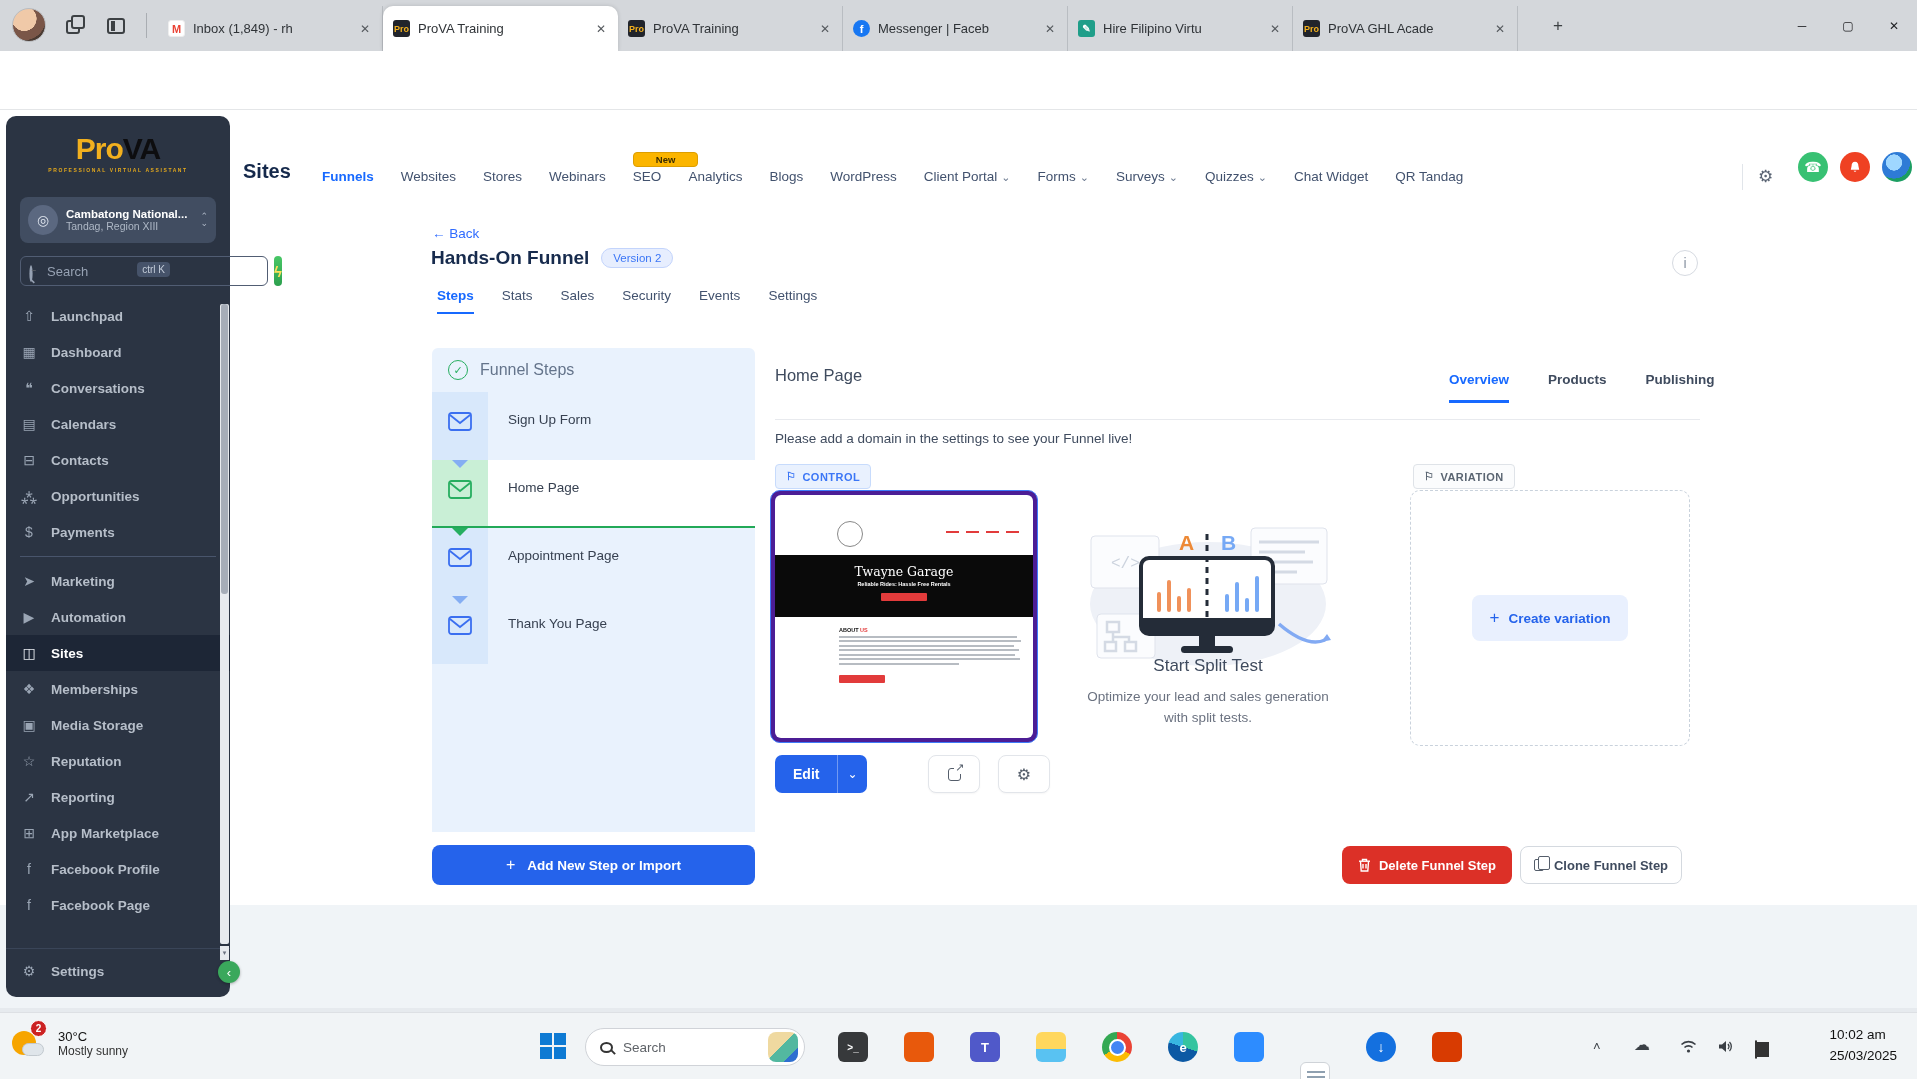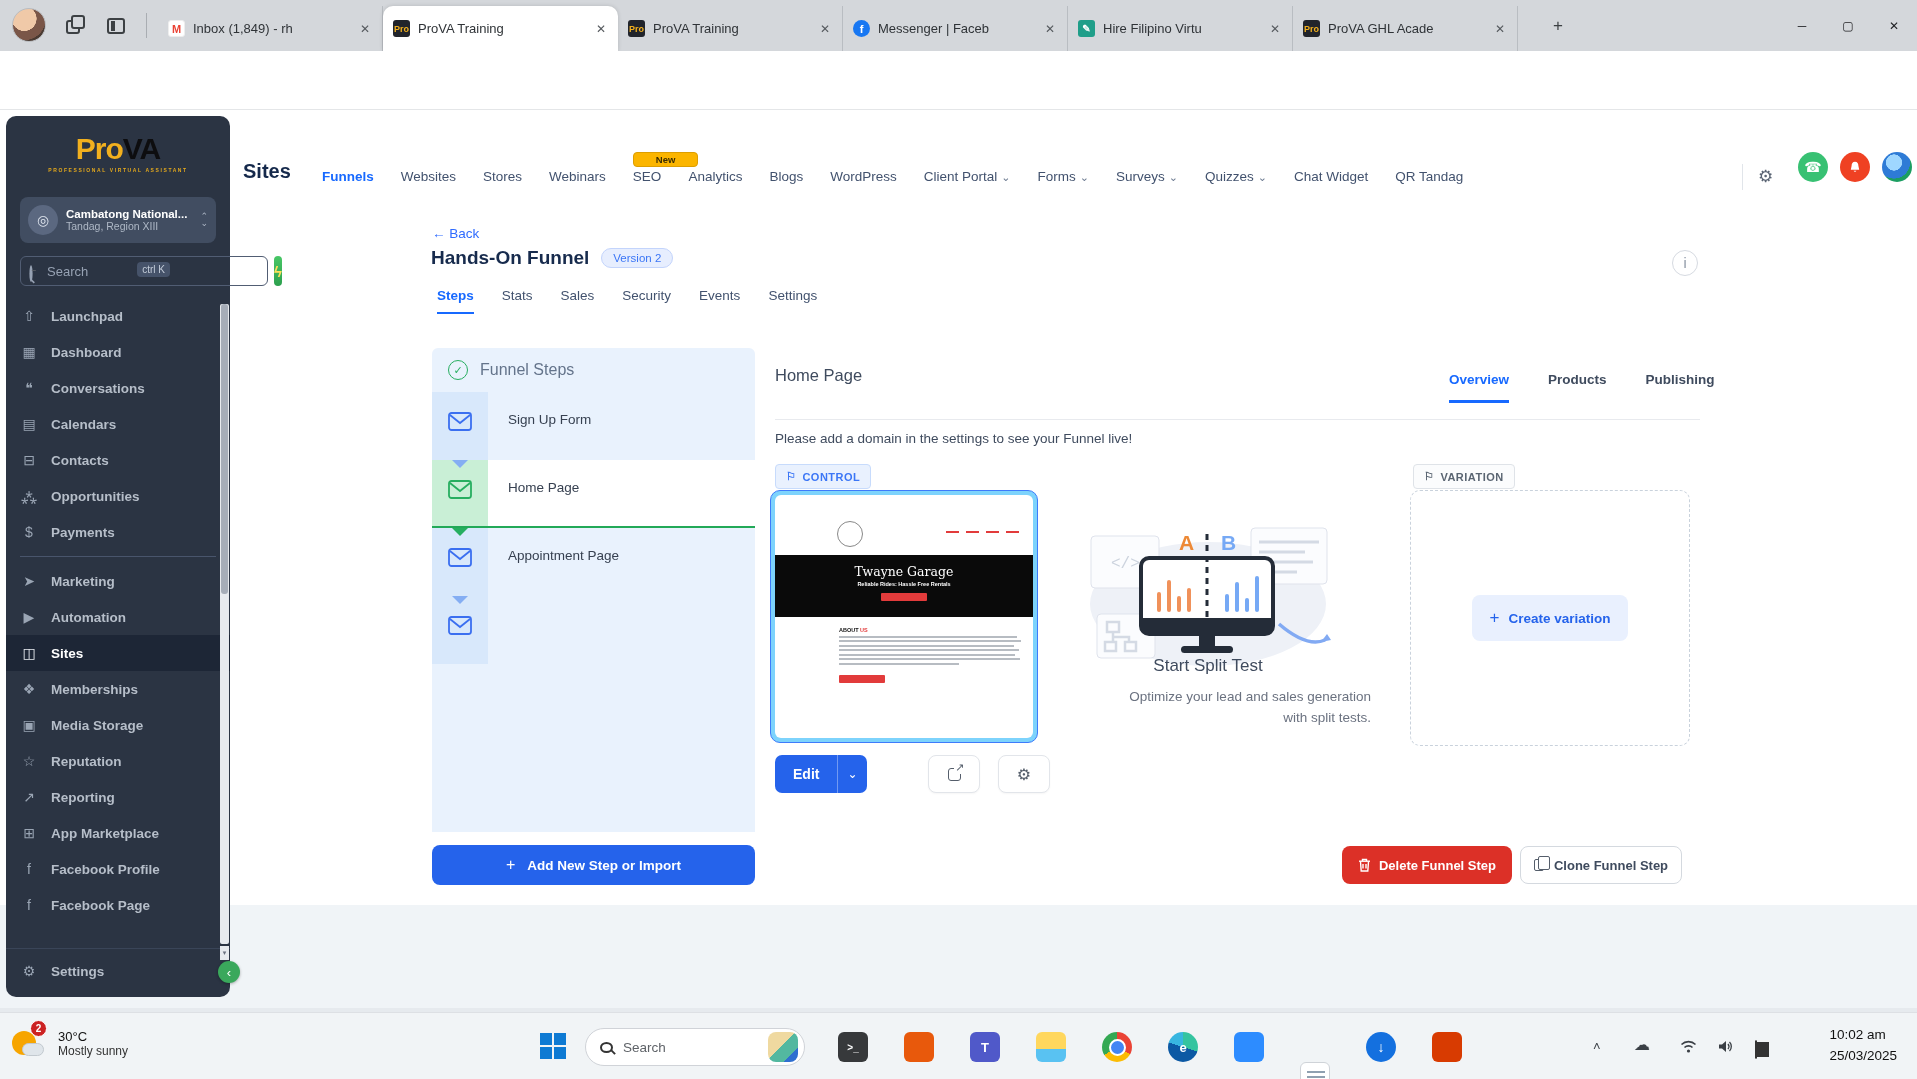--- a/index.html
+++ b/index.html
@@ -156,21 +156,21 @@
   .mptab{font-size:13.5px;color:#3f4b5e;font-weight:600;padding-bottom:13px;cursor:pointer;}
   .mptab.active{color:#1769ff;border-bottom:3px solid #1769ff;}
   #mp-div{position:absolute;left:775px;top:419px;width:925px;height:1px;background:#e8eaee;}
   #mp-notice{position:absolute;left:775px;top:431px;font-size:13.5px;color:#3f4b5e;}
 
   .flagbadge{position:absolute;top:464px;font-size:11px;font-weight:700;letter-spacing:.5px;border-radius:4px;
     padding:5px 10px;display:flex;align-items:center;gap:6px;}
   #ctl-badge{left:775px;background:#e9f1fe;border:1px solid #c7dbfc;color:#3b76f6;}
   #var-badge{left:1413px;background:#fbfcfd;border:1px solid #dfe3e8;color:#5a6572;}
 
-  #ctl-card{position:absolute;left:770px;top:490px;width:268px;height:253px;background:#7dd3fc;
+  #ctl-card{position:absolute;left:770px;top:490px;width:268px;height:253px;background:#4c1d95;
     border:1.5px solid #3e7bfa;border-radius:10px;padding:4px;overflow:hidden;cursor:pointer;}
   .thumb{width:100%;height:100%;overflow:hidden;border-radius:6px;background:#fff;position:relative;}
   .th-header{height:60px;position:relative;}
   .th-logo{position:absolute;left:62px;top:26px;width:26px;height:26px;border:1px solid #888;border-radius:50%;}
   .th-nav{position:absolute;right:14px;top:36px;display:flex;gap:7px;}
   .th-nav i{display:block;width:13px;height:2px;background:#e23b3b;}
   .th-hero{height:62px;background:#0a0a0a;color:#fff;display:flex;flex-direction:column;align-items:center;
     padding-top:9px;}
   .th-hero .ht{font-family:"DejaVu Serif",serif;font-size:12.5px;}
   .th-hero .hs{font-size:5.5px;font-weight:700;margin-top:2px;}
@@ -186,21 +186,21 @@
     display:flex;align-items:center;padding:0 9px;font-size:12px;}
   .sqbtn{position:absolute;top:755px;width:52px;height:38px;background:#fff;border:1px solid #e2e5ea;border-radius:8px;
     display:flex;align-items:center;justify-content:center;color:#555e6b;cursor:pointer;box-shadow:0 1px 2px rgba(0,0,0,.04);}
   #extbtn{left:928px;}
   #gearbtn{left:998px;font-size:16px;}
   .extbox{width:13px;height:13px;border:1.6px solid #555e6b;border-radius:3px;position:relative;}
   .extbox span{position:absolute;right:-5px;top:-8px;font-size:11px;background:#fff;padding-left:1px;}
 
   #split-svg{position:absolute;left:1083px;top:522px;}
   #split-title{position:absolute;left:1083px;top:656px;width:250px;text-align:center;font-size:17px;color:#3f4b5e;}
-  #split-sub{position:absolute;left:1045px;top:686px;width:326px;text-align:right;font-size:13.5px;color:#6b7280;line-height:21px;}
+  #split-sub{position:absolute;left:1045px;top:686px;width:326px;text-align:center;font-size:13.5px;color:#6b7280;line-height:21px;}
 
   #var-panel{position:absolute;left:1410px;top:490px;width:280px;height:256px;border:1.5px dashed #c9d2dc;
     border-radius:10px;background:#fff;display:flex;align-items:center;justify-content:center;}
   #createvar{width:156px;height:46px;background:#e9f0fe;border:none;border-radius:8px;color:#2563eb;font-size:13.5px;
     font-weight:600;cursor:pointer;display:flex;align-items:center;justify-content:center;gap:9px;
     font-family:"Liberation Sans",sans-serif;}
   #createvar .plus{font-size:17px;font-weight:normal;}
 
   #delbtn{position:absolute;left:1342px;top:846px;width:170px;height:38px;background:#dc3027;border:none;border-radius:8px;
     color:#fff;font-size:13px;font-weight:600;cursor:pointer;display:flex;align-items:center;justify-content:center;gap:8px;
@@ -506,20 +506,21 @@
     <div class="slabel">Appointment Page</div>
   </div>
   <div class="srow">
     <div class="srail">
         <span class="tri"></span>
         <svg class="env" viewBox="0 0 24 19" fill="none" stroke="currentColor" stroke-width="1.8">
           <rect x="1" y="1" width="22" height="17" rx="2.5"></rect>
           <path d="M2 3 L12 11 L22 3"></path>
         </svg>
       </div>
+    <div class="slabel">Thank You Page</div>
   </div>
 </div>
 <button id="addstep">
     <span class="plus">+</span>
     <span>Add New Step or Import</span>
   </button>
 
 <div id="mp-title">Home Page</div>
 <div id="mp-tabs">
   <span class="mptab active">Overview</span>

